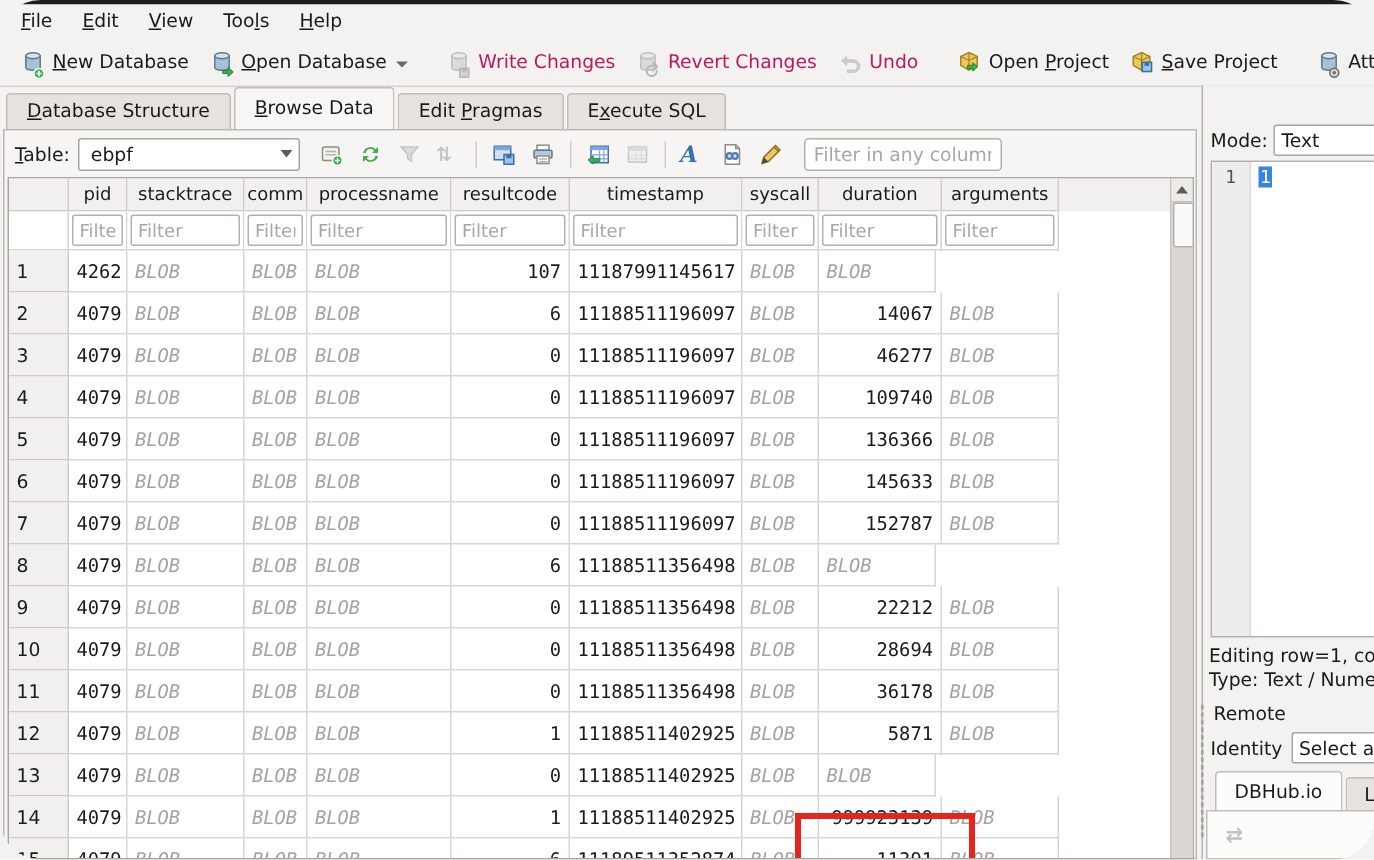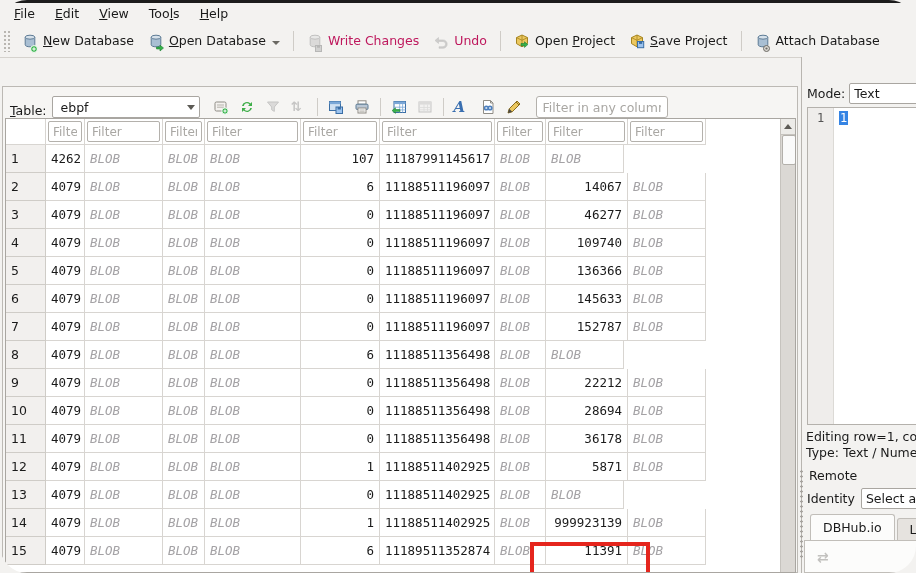--- a/index.html
+++ b/index.html
@@ -25,21 +25,21 @@
 
   
   .tabrow{position:absolute;left:0;top:57px;width:100%;height:29px;}
   .tabs{position:absolute;left:4px;bottom:0;display:flex;align-items:flex-end;height:29px}
   .tab{padding:3px 13px 4px 13px;background:#e6e3df;border:1px solid #c1beb9;border-bottom:none;border-radius:3px 3px 0 0;margin-right:2px;height:16px;line-height:16px}
   .tab.active{background:#f7f6f4;height:20px;line-height:20px;position:relative;z-index:3}
   .dock-title{position:absolute;left:806px;top:8px;width:115px;white-space:nowrap;overflow:hidden}
 
   
   .panel{position:absolute;left:2px;top:86px;width:796px;height:487px;background:#f6f5f3;border:1px solid #bcb9b4;border-right:1px solid #bcb9b4;box-sizing:border-box;z-index:2}
-  .btoolbar{position:absolute;left:0;top:0;width:100%;height:31px;display:flex;align-items:flex-end;padding-left:7px;box-sizing:border-box;white-space:nowrap}
+  .btoolbar{position:absolute;left:0;top:0;width:100%;height:31px;display:flex;align-items:center;padding-left:7px;box-sizing:border-box;white-space:nowrap}
   .combo{display:flex;align-items:center;gap:4px;background:#fff;border:1px solid #a9a6a1;border-radius:2px;height:22px;padding:0 4px;box-sizing:border-box}
   .combo .carrow{margin-left:auto;width:0;height:0;border-left:4px solid transparent;border-right:4px solid transparent;border-top:5px solid #5c5a55}
   .table-combo{width:148px;margin-left:5px}
   .bicon{width:24px;height:22px;display:flex;align-items:center;justify-content:center;border-radius:3px;margin:0 1px}
   .bicon .icon16{width:16px;height:16px}
   .bicon.disabled{opacity:.5;filter:grayscale(1)}
   .b-sep{width:1px;height:18px;background:#cfccc7;margin:0 5px}
   .g{font-size:14px;line-height:16px;font-weight:bold;display:inline-block}
   .any-filter{margin-left:9px;width:132px;height:22px;border:1px solid #b4b1ac;border-radius:3px;padding:0 6px;font-family:inherit;font-size:12.5px;box-sizing:border-box;color:#1a1a1a}
   .any-filter::placeholder{color:#a9a7a3}
@@ -132,20 +132,29 @@
         <span class="icon16"><span style="position:relative"><svg viewBox="0 0 16 16">
               <path d="M3.2 4.2v7.6c0 1.2 2.1 2 4.8 2s4.8-.8 4.8-2V4.2z" fill="#cac8c4" stroke="#99968f" stroke-width="1"></path>
               <ellipse cx="8" cy="4.2" rx="4.8" ry="2" fill="#e2e0dc" stroke="#99968f" stroke-width="1"></ellipse>
             </svg><svg viewBox="0 0 16 16" style="position:absolute;left:0;top:0">
               <rect x="8.5" y="8.5" width="6" height="6" fill="#b9b7b2" stroke="#8a8780"></rect>
               <rect x="10" y="8.5" width="3" height="2.2" fill="#8a8780"></rect>
             </svg></span></span>
         <span class="tblabel">Write Changes</span>
       </div>
       <div class="tbtn disabled">
+        <span class="icon16"><span style="position:relative"><svg viewBox="0 0 16 16">
+              <path d="M3.2 4.2v7.6c0 1.2 2.1 2 4.8 2s4.8-.8 4.8-2V4.2z" fill="#cac8c4" stroke="#99968f" stroke-width="1"></path>
+              <ellipse cx="8" cy="4.2" rx="4.8" ry="2" fill="#e2e0dc" stroke="#99968f" stroke-width="1"></ellipse>
+            </svg><svg viewBox="0 0 16 16" style="position:absolute;left:0;top:0">
+              <path d="M13.8 9.5a3.4 3.4 0 1 1-3.3-2.6h1.3V5.3l2.4 2.2-2.4 2.2V8.2" fill="none" stroke="#8a8780" stroke-width="1.3"></path>
+            </svg></span></span>
+        <span class="tblabel">Revert Changes</span>
+      </div>
+      <div class="tbtn disabled">
         <span class="icon16"><svg viewBox="0 0 16 16">
             <path d="M5.5 4.5L2 7.5l3.5 3v-2h4.5a2.6 2.6 0 0 1 0 5.2H6v1.6h4a4.2 4.2 0 0 0 0-8.4H5.5z" fill="#b1afa9" stroke="#97948d" stroke-width=".5"></path>
           </svg></span>
         <span class="tblabel">Undo</span>
       </div>
       <div class="tb-sep"></div>
       <div class="tbtn">
         <span class="icon16"><svg viewBox="0 0 16 16">
             <path d="M8 2l5.5 2.6v6L8 13.8 2.5 10.6v-6z" fill="#ecc85f" stroke="#a5841f"></path>
             <path d="M8 2v11.8M2.5 4.6L8 7.3l5.5-2.7" fill="none" stroke="#a5841f" stroke-width=".8"></path>
@@ -168,20 +177,29 @@
               <path d="M3.2 4.2v7.6c0 1.2 2.1 2 4.8 2s4.8-.8 4.8-2V4.2z" fill="#a9bfd3" stroke="#5c7a94" stroke-width="1"></path>
               <ellipse cx="8" cy="4.2" rx="4.8" ry="2" fill="#d6e1ea" stroke="#5c7a94" stroke-width="1"></ellipse>
             </svg><svg viewBox="0 0 16 16" style="position:absolute;left:0;top:0">
               <circle cx="11.5" cy="11.5" r="3" fill="#d8d6d1" stroke="#6d6a64"></circle>
               <circle cx="11.5" cy="11.5" r="1.1" fill="#6d6a64"></circle>
             </svg></span></span>
         <span class="tblabel">Attach Database</span>
       </div>
     </div>
 
+  <div class="tabrow">
+    <div class="tabs">
+        <div class="tab"><u>D</u>atabase Structure</div>
+        <div class="tab active"><u>B</u>rowse Data</div>
+        <div class="tab">Edit <u>P</u>ragmas</div>
+        <div class="tab">E<u>x</u>ecute SQL</div>
+      </div>
+    <div class="dock-title">Edit Database Cell</div>
+  </div>
 
   <div class="panel">
     <div class="btoolbar">
       <span><u>T</u>able:</span>
       <div class="combo table-combo">
         <span class="icon16" id="tbl-ico"><svg viewBox="0 0 16 16">
               <rect x="1.5" y="2.5" width="13" height="11" fill="#fff" stroke="#3a6ea5"></rect>
               <rect x="1.5" y="2.5" width="13" height="2.8" fill="#7ba7d7"></rect>
               <path d="M6 5.3v8.2M10.5 5.3v8.2M1.5 8.2h13M1.5 10.9h13" stroke="#7ba7d7" stroke-width=".8"></path>
             </svg></span>
@@ -264,20 +282,32 @@
                 <path d="M10 3l3 3" stroke="#8a6d1f"></path>
                 <path d="M2 14l1.2-4.2L6.2 12.8z" fill="#4a4845"></path>
               </svg></span>
           </span>
         </span>
       <input class="any-filter" placeholder="Filter in any column" style="">
     </div>
 
     <div class="grid">
       <div id="grid-body">
+          <div class="grow hdr-row">
+            <div class="gcell c0"></div>
+            <div class="gcell c1">pid</div>
+            <div class="gcell c2">stacktrace</div>
+            <div class="gcell c3">comm</div>
+            <div class="gcell c4">processname</div>
+            <div class="gcell c5">resultcode</div>
+            <div class="gcell c6">timestamp</div>
+            <div class="gcell c7">syscall</div>
+            <div class="gcell c8">duration</div>
+            <div class="gcell c9">arguments</div>
+          </div>
           <div class="grow flt-row">
             <div class="gcell c0"></div>
             <div class="gcell c1"><input placeholder="Filter" style=""></div>
             <div class="gcell c2"><input placeholder="Filter" style=""></div>
             <div class="gcell c3"><input placeholder="Filter" style=""></div>
             <div class="gcell c4"><input placeholder="Filter" style=""></div>
             <div class="gcell c5"><input placeholder="Filter" style=""></div>
             <div class="gcell c6"><input placeholder="Filter" style=""></div>
             <div class="gcell c7"><input placeholder="Filter" style=""></div>
             <div class="gcell c8"><input placeholder="Filter" style=""></div>

